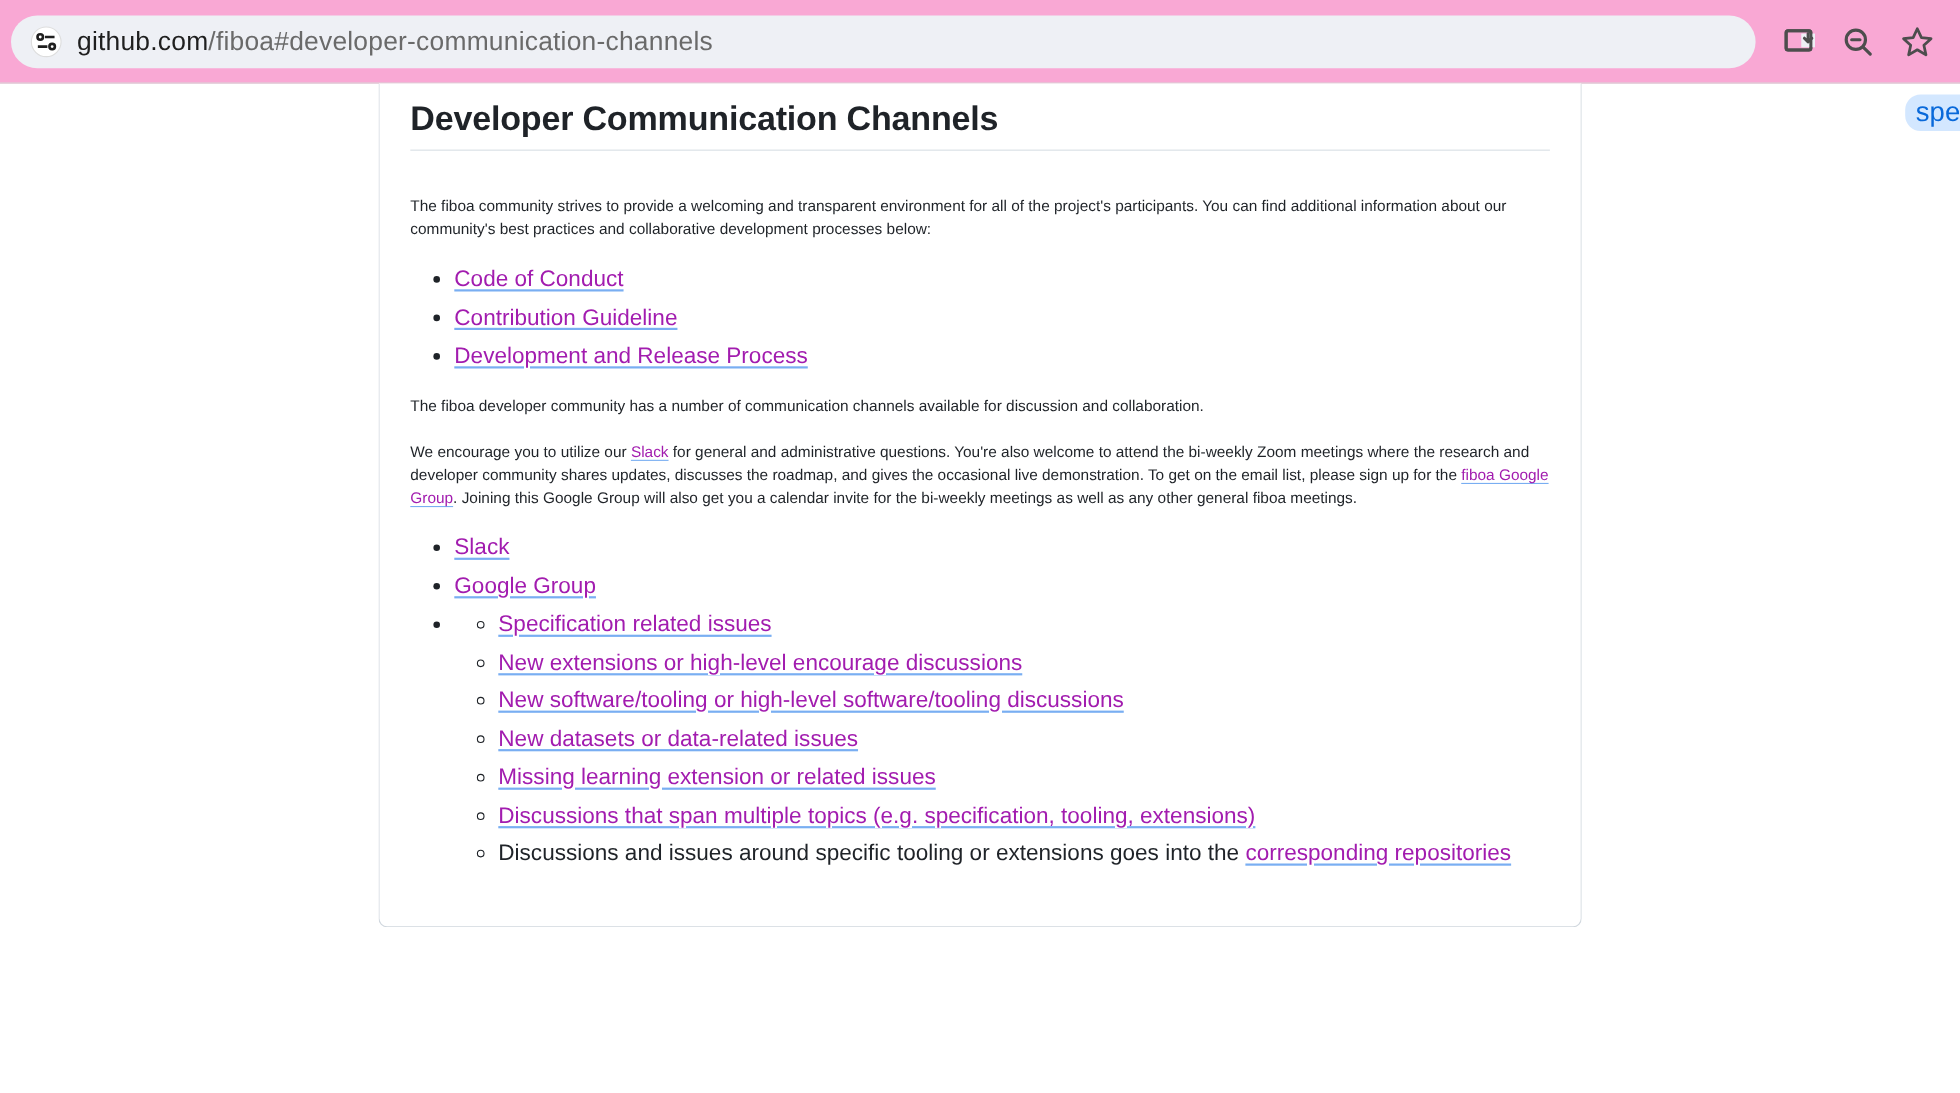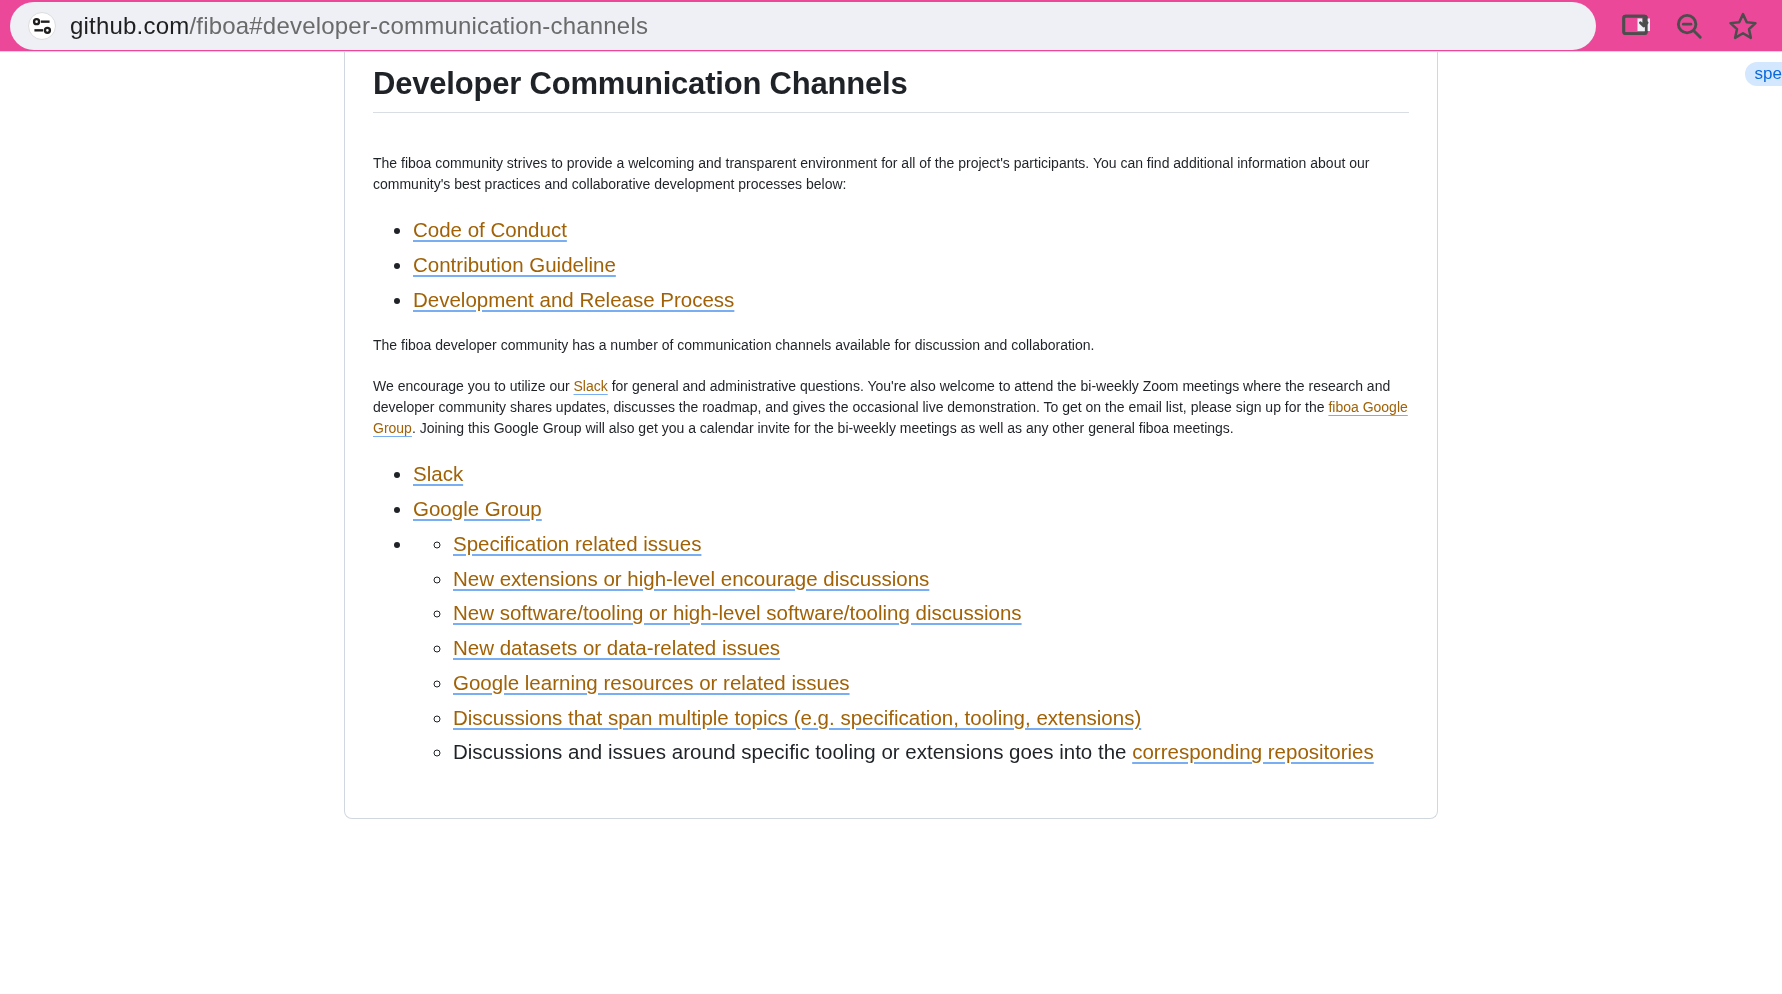--- a/index.html
+++ b/index.html
@@ -5,27 +5,27 @@
     * {
       margin: 0;
       padding: 0;
       box-sizing: border-box;
     }
     body {
       font-family: -apple-system, BlinkMacSystemFont, "Segoe UI", Helvetica, Arial, sans-serif;
       background: #ffffff;
     }
     .browser-chrome {
-      background: #ec4899;
+      background: #f9a8d4;
       padding: 6px 10px;
       display: flex;
       align-items: center;
       gap: 24px;
       border-bottom: 1px solid #d8d8d8;
-      height: 52px;
+      height: 76px;
     }
     .address-bar {
       flex: 1;
       background: #eef0f5;
       border-radius: 30px;
       padding: 10px 18px;
       display: flex;
       align-items: center;
       gap: 14px;
       font-size: 24px;
@@ -83,21 +83,21 @@
       background: #fff;
       padding: 14px 28px 30px 28px;
       margin-left: 0;
     }
     .side-badge {
       position: absolute;
       right: 0;
       top: 10px;
       background: #d3e7ff;
       color: #0969da;
-      font-size: 17px;
+      font-size: 25px;
       padding: 2px 0 2px 10px;
       border-radius: 14px 0 0 14px;
     }
     h2.section-heading {
       font-size: 31px;
       font-weight: 600;
       color: #1f2328;
       padding-bottom: 10px;
       border-bottom: 1px solid #d8dee4;
       margin-bottom: 40px;
@@ -119,21 +119,21 @@
       color: #1f2328;
       line-height: 1.5;
       margin-bottom: 4px;
     }
     ul.nested {
       list-style: circle;
       padding-left: 40px;
       margin-top: 2px;
     }
     a.link {
-      color: #a16207;
+      color: #a21caf;
       text-decoration-color: #79aef2;
       text-underline-offset: 3px;
     }
   </style>
 </head>
 <body>
 
 <div class="browser-chrome">
   <div class="address-bar">
     <div class="site-icon">
@@ -195,21 +195,21 @@
 
     <ul class="bullets">
       <li><a href="#" class="link">Slack</a></li>
       <li><a href="#" class="link">Google Group</a></li>
       <li>
         <ul class="nested">
           <li><a href="#" class="link">Specification related issues</a></li>
           <li><a href="#" class="link">New extensions or high-level encourage discussions</a></li>
           <li><a href="#" class="link">New software/tooling or high-level software/tooling discussions</a></li>
           <li><a href="#" class="link">New datasets or data-related issues</a></li>
-          <li><a href="#" class="link">Google learning resources or related issues</a></li>
+          <li><a href="#" class="link">Missing learning extension or related issues</a></li>
           <li><a href="#" class="link">Discussions that span multiple topics (e.g. specification, tooling, extensions)</a></li>
           <li>
             <span>Discussions and issues around specific tooling or extensions goes into the </span><a href="#" class="link">corresponding repositories</a>
           </li>
         </ul>
       </li>
     </ul>
 
   </div>
 </div>

